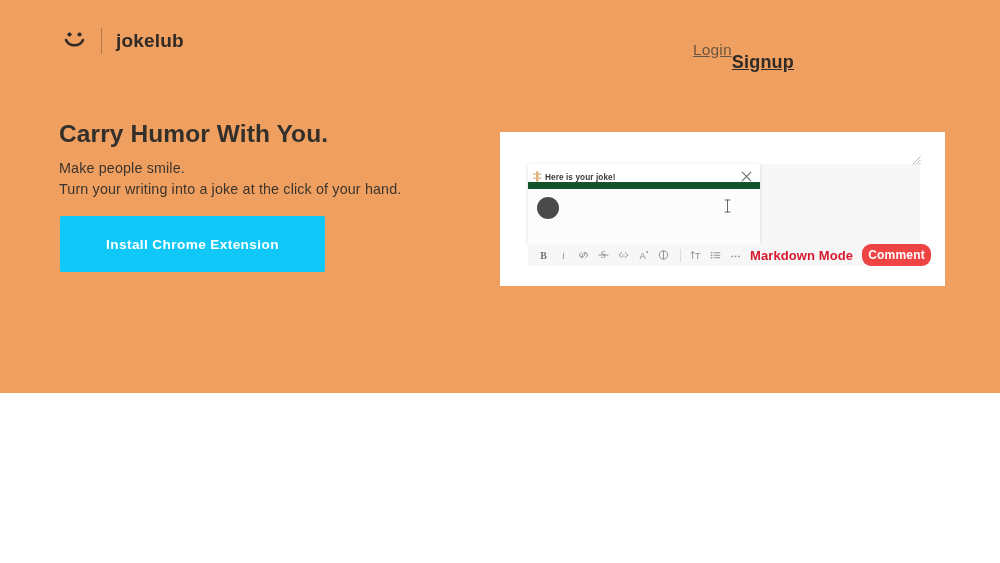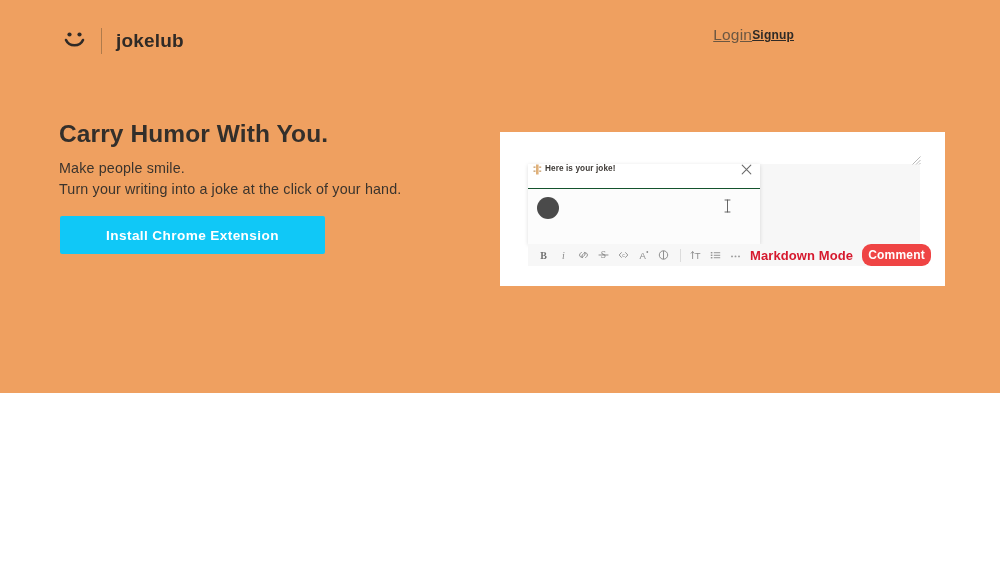--- a/index.html
+++ b/index.html
@@ -56,24 +56,25 @@
     display: flex;
     align-items: center;
     gap: 0;
   }
   .nav-login {
     font-size: 15.5px;
     color: #6b5742;
     letter-spacing: .2px;
   }
   .nav-signup {
-    font-size: 12px;
+    font-size: 18px;
     font-weight: bold;
     color: #2f2a26;
     letter-spacing: .2px;
+    margin-top: 26px;
   }
 
   .hero-copy {
     position: absolute;
     left: 59px; top: 120px;
     width: 400px;
   }
   .hero-title {
     font-size: 24.5px;
     font-weight: bold;
@@ -84,21 +85,21 @@
   .hero-sub {
     font-size: 14.3px;
     color: #3b342d;
     line-height: 21px;
     letter-spacing: .15px;
   }
 
   .cta-button {
     position: absolute;
     left: 60px; top: 216px;
-    width: 265px; height: 38px;
+    width: 265px; height: 56px;
     background: #10c8f7;
     border: none;
     border-radius: 2px;
     color: #ffffff;
     font-size: 13.6px;
     font-weight: bold;
     font-family: "Liberation Sans", sans-serif;
     letter-spacing: .4px;
     cursor: pointer;
   }
@@ -127,23 +128,23 @@
   .popup {
     position: absolute;
     left: 28px; top: 32px;
     width: 232px; height: 80px;
     background: #ffffff;
     box-shadow: 0 1px 4px rgba(0,0,0,.14);
   }
   .popup-head {
     position: relative;
     height: 25px;
-    border-bottom: 1px solid #14532d;
+    border-bottom: 7px solid #14532d;
     display: flex;
-    align-items: flex-start;
+    align-items: flex-end;
     padding: 0 8px 0 5px;
   }
   .popup-badge {
     width: 9px; height: 11px;
     flex: 0 0 auto;
     margin-right: 3px;
   }
   .popup-title {
     font-size: 8.2px;
     font-weight: bold;

